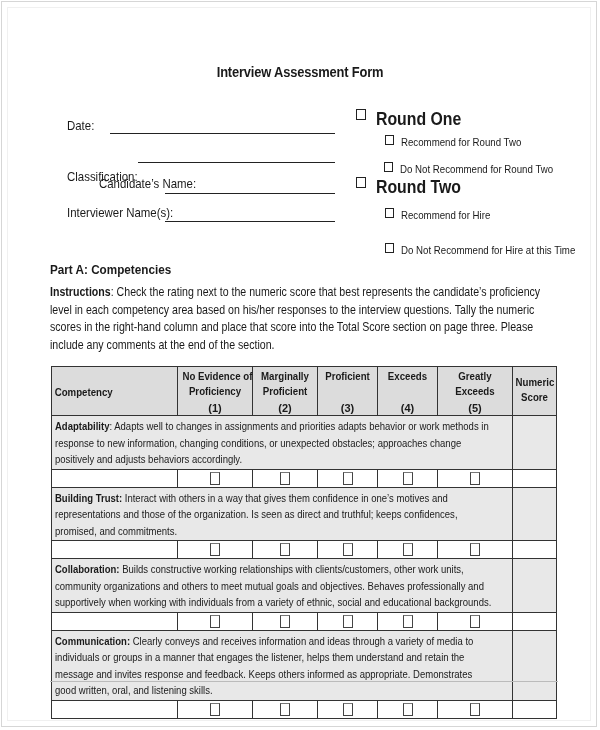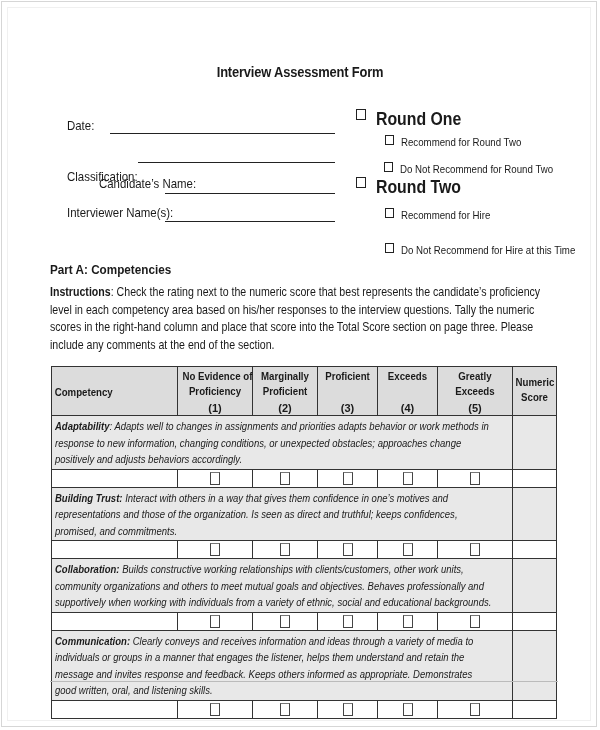--- a/index.html
+++ b/index.html
@@ -48,21 +48,21 @@
     border: 1px solid #333; padding: 0; vertical-align: top; box-sizing: border-box;
   }
   table.comp thead th {
     background: #dcdcdc; height: 49px; font-weight: bold; text-align: center;
     position: relative; font-size: 11px; line-height: 15px;
   }
   .hdr-txt { display: block; transform: scaleX(0.88); white-space: nowrap; padding-top: 2px; }
   .hdr-num { position: absolute; bottom: 0; left: 0; right: 0; text-align: center; line-height: 13px; }
   th.first .hdr-txt { text-align: left; padding-left: 3px; padding-top: 18px; transform-origin: left; }
   th.score .hdr-txt { padding-top: 8px; }
-  tr.desc td { background: #e8e8e8; font-style: italic; }
+  tr.desc td { background: #e8e8e8; }
   tr.desc td.text {
     padding: 2px 3px 1px 3px; font-size: 11px; line-height: 16.5px;
   }
   .desc-inner { width: 505px; transform: scaleX(0.865); transform-origin: left; white-space: normal; }
   .desc-inner b { font-weight: bold; }
   tr.rate td { height: 18px; background: #fff; text-align: center; }
   tr.rate .cb { position: static; width: 10px; height: 13px; border: 1px solid #444; border-top-color:#777; margin-top: 2px; }
   .bottom-line { position: absolute; left: 50px; width: 508px; top: 681px; height: 1px; background: #bbb; }
 </style>
 </head>

